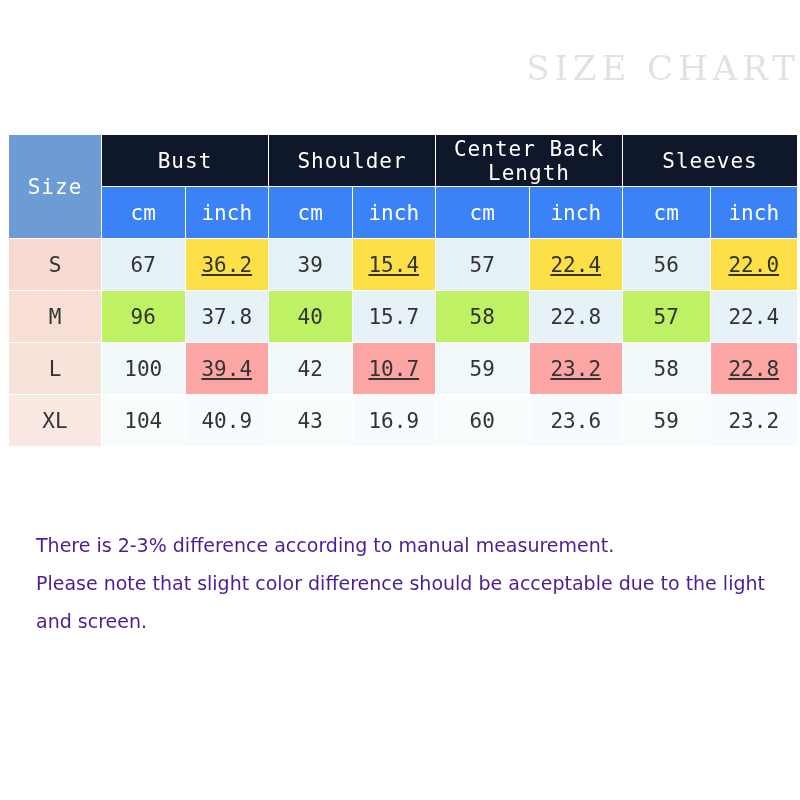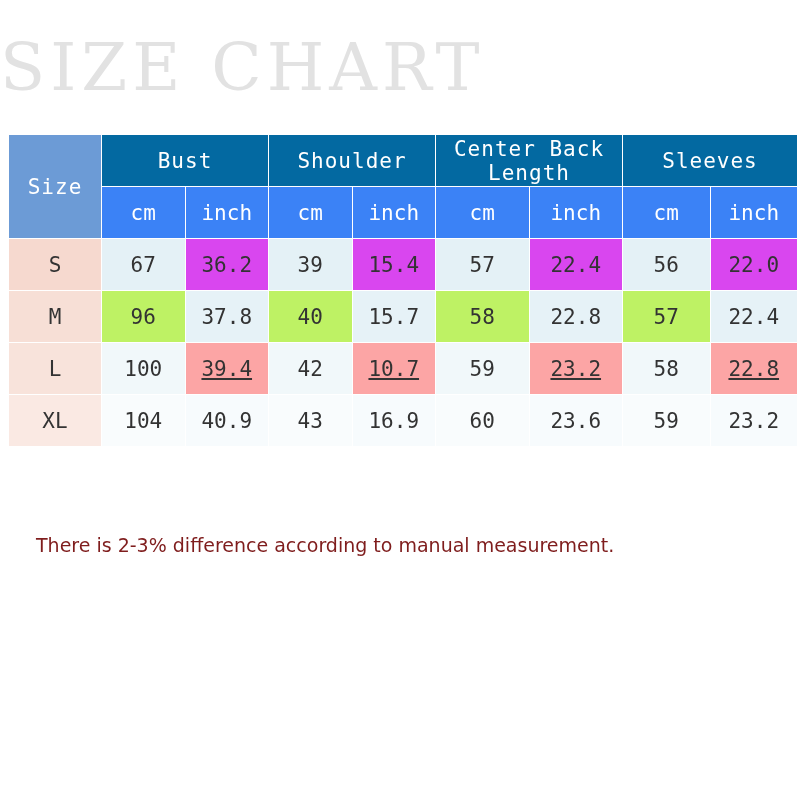--- a/index.html
+++ b/index.html
@@ -17,23 +17,23 @@
     position: relative;
     width: 800px;
     height: 800px;
     box-sizing: border-box;
   }
   .title {
     position: absolute;
     top: 38px;
     left: 0;
     width: 800px;
-    text-align: left;
+    text-align: right;
     font-family: "DejaVu Serif", serif;
-    font-size: 66px;
+    font-size: 34px;
     letter-spacing: 5px;
     color: #e2e2e2;
     font-weight: normal;
     line-height: 60px;
     -webkit-text-stroke: 0px;
   }
   .chart-wrap {
     position: absolute;
     top: 134px;
     left: 8px;
@@ -48,21 +48,21 @@
     border: 1px solid #ffffff;
     text-align: center;
     font-family: "DejaVu Sans Mono", monospace;
     font-size: 21px;
     color: #333333;
     padding: 0;
     height: 51px;
     font-weight: normal;
   }
   .hdr {
-    background: #0369a1;
+    background: #0f172a;
     color: #ffffff !important;
     font-family: "DejaVu Sans Mono", monospace;
     font-size: 23px;
     letter-spacing: 1px;
   }
   .hdr-sub {
     background: #3b82f6;
     color: #ffffff !important;
     font-size: 20px;
     height: 40px;
@@ -80,33 +80,33 @@
   .r1 .size-cell { background: #f6d9cf; }
   .r2 .size-cell { background: #f7dfd6; }
   .r3 .size-cell { background: #f8e3db; }
   .r4 .size-cell { background: #fae9e3; }
 
   .r1 .dcell { background: #e4f1f6; }
   .r2 .dcell { background: #bef264; }
   .r3 .dcell { background: #f1f8fa; }
   .r4 .dcell { background: #f9fcfd; }
 
-  .r1 .dcell-alt { background: #d946ef; }
+  .r1 .dcell-alt { background: #fde047; text-decoration: underline; }
   .r2 .dcell-alt { background: #e6f2f7; }
   .r3 .dcell-alt { background: #fca5a5; text-decoration: underline; }
   .r4 .dcell-alt { background: #f7fbfd; }
 
   .notes {
     position: absolute;
     left: 36px;
     top: 526px;
     width: 740px;
   }
   .note {
-    color: #7f1d1d;
+    color: #4c1d95;
     font-family: "DejaVu Sans", sans-serif;
     font-size: 19px;
     line-height: 38px;
     white-space: pre-wrap;
   }
 </style>
 </head>
 <body>
 
 <div class="page">
@@ -180,15 +180,16 @@
           <td class="dcell-alt">23.6</td>
           <td class="dcell">59</td>
           <td class="dcell-alt">23.2</td>
         </tr>
       </tbody>
     </table>
   </div>
 
   <div class="notes">
     <div class="note">There is 2-3% difference according to manual measurement.</div>
+    <div class="note">Please note that slight color difference should be acceptable due to the light and screen.</div>
   </div>
 
 </div>
 
 </body></html>

